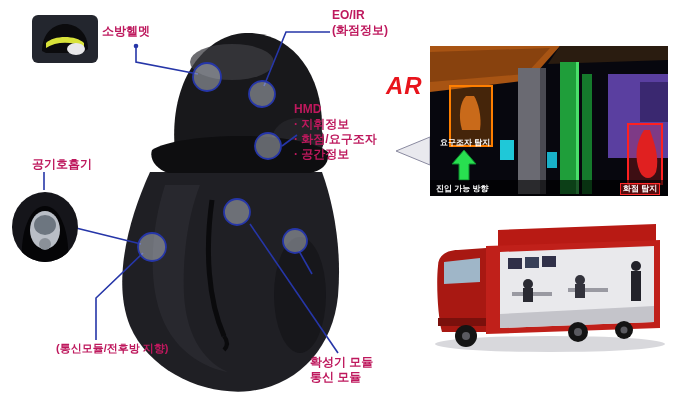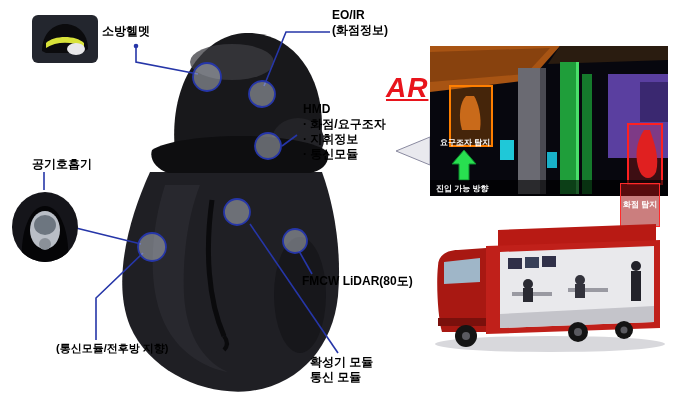--- a/index.html
+++ b/index.html
@@ -1,27 +1,27 @@
 <!DOCTYPE html>
 <html><head>
 <meta charset="utf-8">
 <style>
   html,body{margin:0;padding:0;background:#fff;}
   .canvas{position:relative;width:680px;height:417px;background:#fff;overflow:hidden;
           font-family:"Liberation Sans",sans-serif;}
   .layer{position:absolute;left:0;top:0;}
-  .label{position:absolute;color:#000000;font-size:12px;font-weight:bold;line-height:15px;white-space:nowrap;}
+  .label{position:absolute;color:#be185d;font-size:12px;font-weight:bold;line-height:15px;white-space:nowrap;}
   .label .sub{font-size:11px;}
-  .ar-title{position:absolute;left:386px;top:72px;font-size:28px;font-weight:bold;font-style:italic;
-            letter-spacing:1px;text-decoration:underline;}
+  .ar-title{position:absolute;left:386px;top:72px;font-size:24px;font-weight:bold;font-style:italic;
+            letter-spacing:1px;}
   .photo{position:absolute;overflow:hidden;}
   .photo.round{border-radius:50%;}
   .arview{position:absolute;left:430px;top:46px;width:238px;height:150px;}
   .arview .tag{position:absolute;color:#fff;font-size:8px;font-weight:bold;white-space:nowrap;line-height:10px;}
-  .arview .tag.firebox{border:1px solid #ff2a2a;padding:16px 2px;background:rgba(160,20,20,.55);}
+  .arview .tag.firebox{border:1px solid #ff2a2a;padding:0 2px;background:rgba(160,20,20,.55);}
   .truck{position:absolute;left:428px;top:222px;width:244px;height:134px;}
   svg{display:block;}
 </style>
 </head>
 <body>
 
 <div class="canvas">
 
   <svg class="layer" width="680" height="417" viewBox="0 0 680 417">
 
@@ -87,31 +87,30 @@
 
   <div class="label" style="left:102px;top:24px">소방헬멧</div>
 
   <div class="label" style="left:332px;top:8px">
     <div>EO/IR</div>
     <div>(화점정보)</div>
   </div>
 
   <div class="ar-title" style="color:#e8141c">AR</div>
 
-  <div class="label" style="left:303px;top:102px">
+  <div class="label" style="left:294px;top:102px">
     <div>HMD</div>
+    <div>· 지휘정보</div>
     <div>· 화점/요구조자</div>
-    <div>· 지휘정보</div>
-    <div>· 통신모듈</div>
+    <div>· 공간정보</div>
   </div>
 
   <div class="label" style="left:32px;top:157px">공기호흡기</div>
 
   <div class="label" style="left:302px;top:274px">
-    <div>FMCW LiDAR(80도)</div>
   </div>
 
   <div class="label" style="left:56px;top:341px">
     <div class="sub">(통신모듈/전후방 지향)</div>
   </div>
 
   <div class="label" style="left:310px;top:355px">
     <div>확성기 모듈</div>
     <div>통신 모듈</div>
   </div>

